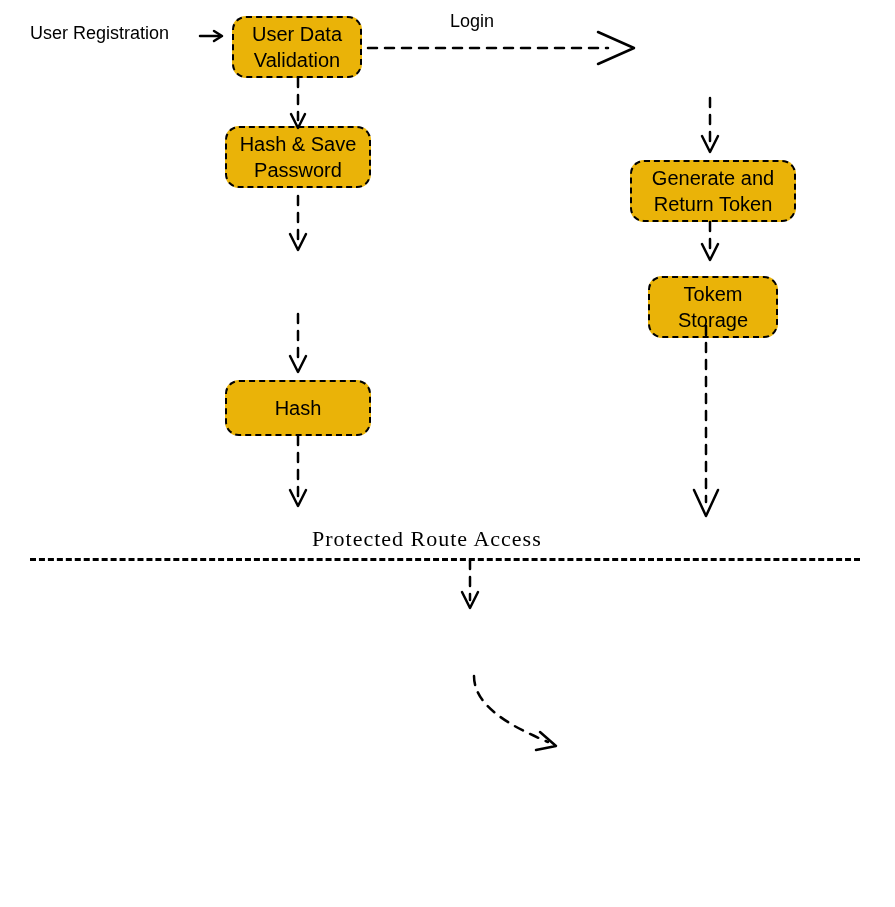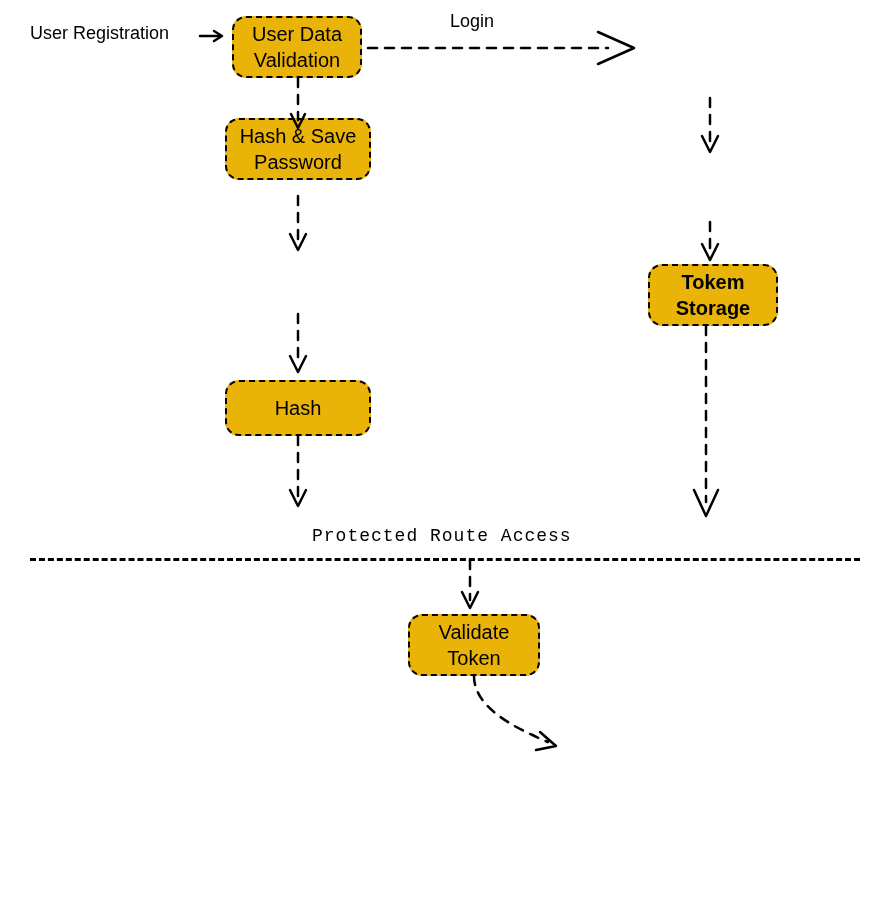--- a/index.html
+++ b/index.html
@@ -55,56 +55,58 @@
   svg .head {
     stroke: #000;
     fill: none;
     stroke-width: 2.5px;
     stroke-dasharray: none;
     stroke-linecap: round;
     stroke-linejoin: round;
   }
   .section-title {
     position: absolute;
-    font-size: 18px;
-    font-family: Liberation Mono, monospace;
+    font-size: 22px;
+    font-family: Liberation Serif, serif;
     letter-spacing: 1px;
   }
 </style>
 </head>
 <body>
 
 <div class="stage">
 
   <div class="label" style="left:30px; top:22px;">User Registration</div>
 
   <svg style="left:200px; top:30px;" width="30" height="12">
     <line x1="0" y1="6" x2="20" y2="6" style="stroke-dasharray:none"></line>
     <path class="head" d="M14 1 L22 6 L14 11"></path>
   </svg>
 
   <div class="node" style="left:232px; top:16px; width:130px; height:62px;">User Data
 Validation</div>
 
-  <div class="node" style="left:225px; top:118px; width:146px; height:62px;">Hash &amp; Save
+  <div class="node" style="left:225px; top:126px; width:146px; height:62px;">Hash &amp; Save
 Password</div>
 
 
   <div class="node" style="left:225px; top:380px; width:146px; height:56px;">Hash</div>
 
   <div class="label" style="left:450px; top:10px;">Login</div>
 
   <svg style="left:368px; top:36px;" width="280" height="40">
     <line x1="0" y1="12" x2="240" y2="12"></line>
     <path class="head" d="M230 -4 L266 12 L230 28"></path>
   </svg>
 
 
+  <div class="node" style="left:630px; top:160px; width:166px; height:62px;">Generate and
+Return Token</div>
 
-  <div class="node" style="left:648px; top:264px; width:130px; height:62px;font-weight:bold;">Tokem
+  <div class="node" style="left:648px; top:276px; width:130px; height:62px;">Tokem
 Storage</div>
 
   <svg style="left:288px; top:78px;" width="24" height="56">
     <line x1="10" y1="0" x2="10" y2="42"></line>
     <path class="head" d="M3 36 L10 50 L17 36"></path>
   </svg>
 
   <svg style="left:288px; top:196px;" width="24" height="62">
     <line x1="10" y1="0" x2="10" y2="46"></line>
     <path class="head" d="M2 38 L10 54 L18 38"></path>
@@ -137,22 +139,20 @@
 
   <div class="section-title" style="left:312px; top:526px;">Protected Route Access</div>
 
   <div class="wideline" style="left:30px; top:558px; width:830px;"></div>
 
   <svg style="left:460px; top:560px;" width="24" height="56">
     <line x1="10" y1="0" x2="10" y2="40"></line>
     <path class="head" d="M2 32 L10 48 L18 32"></path>
   </svg>
 
-  <div class="node" style="left:408px; top:614px; width:132px; height:62px;">Validate
-Token</div>
 
   <svg style="left:470px; top:676px;" width="120" height="90">
     <path d="M4 0 C 4 30, 40 50, 78 66"></path>
     <path class="head" d="M70 56 L86 70 L66 74"></path>
   </svg>
 
 
 </div>
 
 </body></html>

